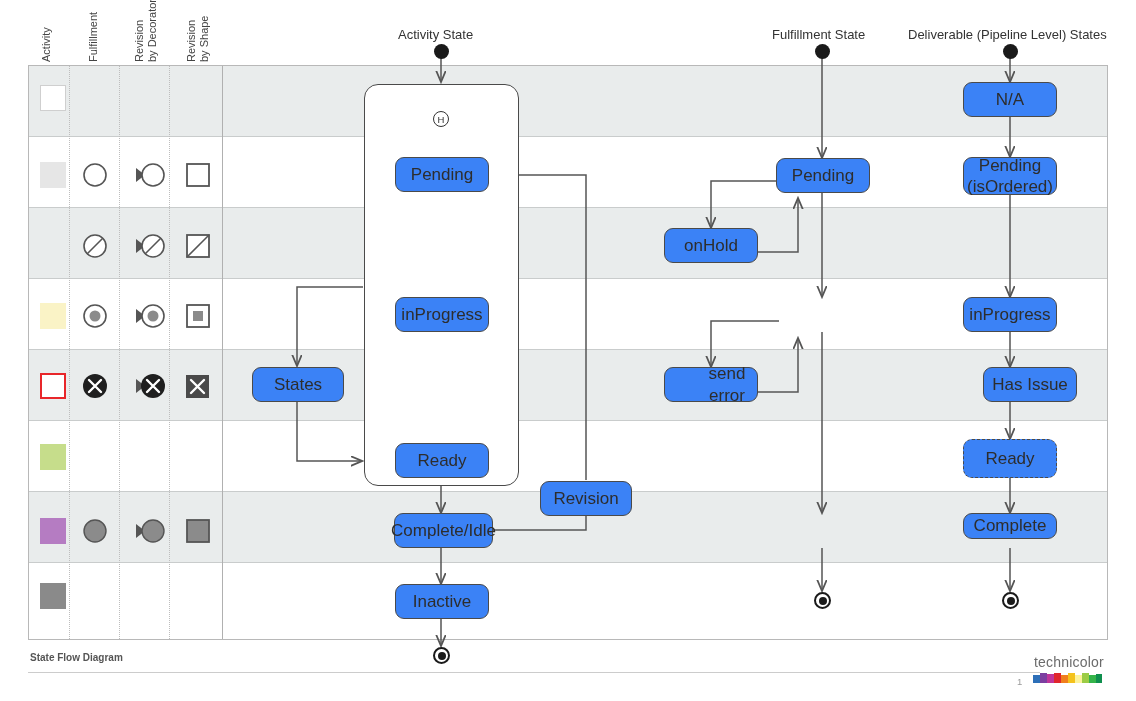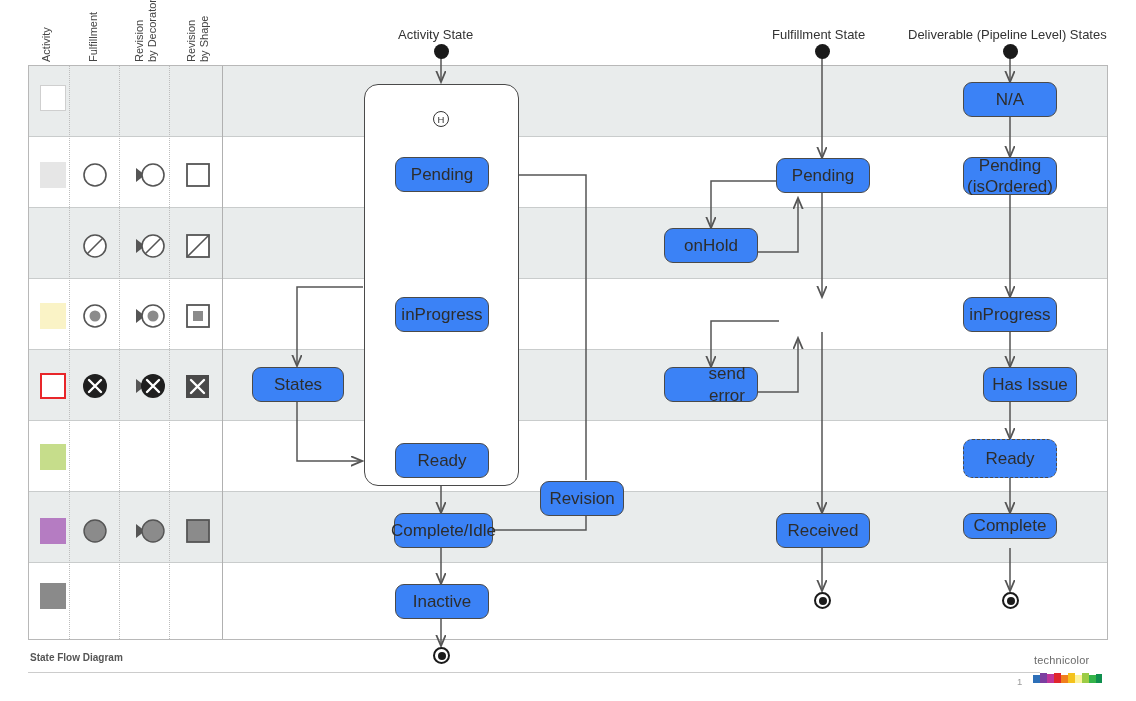--- a/index.html
+++ b/index.html
@@ -48,21 +48,21 @@
         box-shadow:1px 2px 3px rgba(0,0,0,.12);}
   .note .tail{position:absolute;left:58px;bottom:-12px;width:0;height:0;
               border-left:10px solid transparent;border-right:16px solid transparent;
               border-top:13px solid #a9dff4;}
 
   
   .ftitle{position:absolute;left:30px;top:652px;font-size:10px;font-weight:bold;color:#555;}
   .frule{position:absolute;left:28px;top:672px;width:1012px;border-top:1px solid #ccc;}
   .fnote{position:absolute;left:30px;top:675px;font-size:9.5px;color:#9a9a9a;white-space:nowrap;}
   .pageno{position:absolute;left:1017px;top:676px;font-size:9.5px;color:#9a9a9a;}
-  .logoword{position:absolute;left:1034px;top:654px;font-size:11px;color:#6b6b6b;letter-spacing:.2px;text-align:center;}
+  .logoword{position:absolute;left:1034px;top:654px;font-size:14px;color:#6b6b6b;letter-spacing:.2px;text-align:center;}
   .logobar{position:absolute;left:1031px;top:670px;width:72px;height:16px;}
 </style>
 </head>
 <body>
 
 <div id="root">
 
   <div class="vhead" style="left:40px;top:6px;height:56px;">Activity</div>
   <div class="vhead" style="left:87px;top:6px;height:56px;">Fulfillment</div>
   <div class="vhead" style="left:133px;top:6px;height:56px;">Revision
@@ -184,30 +184,29 @@
   </svg>
 
   <div class="initial" style="left:434px;top:44px;"></div>
   <div class="composite" style="left:364px;top:84px;width:155px;height:402px;"></div>
   <div class="history" style="left:433px;top:111px;">H</div>
 
   <div class="state" style="left:395px;top:157px;width:94px;height:35px;">Pending</div>
   <div class="state" style="left:395px;top:297px;width:94px;height:35px;">inProgress</div>
   <div class="state" style="left:395px;top:443px;width:94px;height:35px;">Ready</div>
   <div class="state" style="left:252px;top:367px;width:92px;height:35px;">States</div>
-  <div class="state" style="left:540px;top:481px;width:84px;height:35px;">Revision</div>
+  <div class="state" style="left:540px;top:481px;width:92px;height:35px;">Revision</div>
   <div class="state" style="left:394px;top:513px;width:99px;height:35px;">Complete/Idle</div>
   <div class="state" style="left:395px;top:584px;width:94px;height:35px;">Inactive</div>
   <div class="final" style="left:433px;top:647px;"></div>
 
   <div class="initial" style="left:815px;top:44px;"></div>
   <div class="state" style="left:776px;top:158px;width:94px;height:35px;">Pending</div>
   <div class="state" style="left:664px;top:228px;width:94px;height:35px;">onHold</div>
   <div class="state" style="left:664px;top:367px;width:94px;height:35px;padding-left:32px;">send error</div>
-  <div class="state" style="left:776px;top:513px;width:94px;height:35px;">Received</div>
   <div class="final" style="left:814px;top:592px;"></div>
 
   <div class="initial" style="left:1003px;top:44px;"></div>
   <div class="state" style="left:963px;top:82px;width:94px;height:35px;">N/A</div>
   <div class="state" style="left:963px;top:157px;width:94px;height:38px;flex-direction:column;">
     <span>Pending</span>
     <span>(isOrdered)</span>
   </div>
   <div class="state" style="left:963px;top:297px;width:94px;height:35px;">inProgress</div>
   <div class="state" style="left:963px;top:367px;width:94px;height:35px;margin-left:20px;">Has Issue</div>

